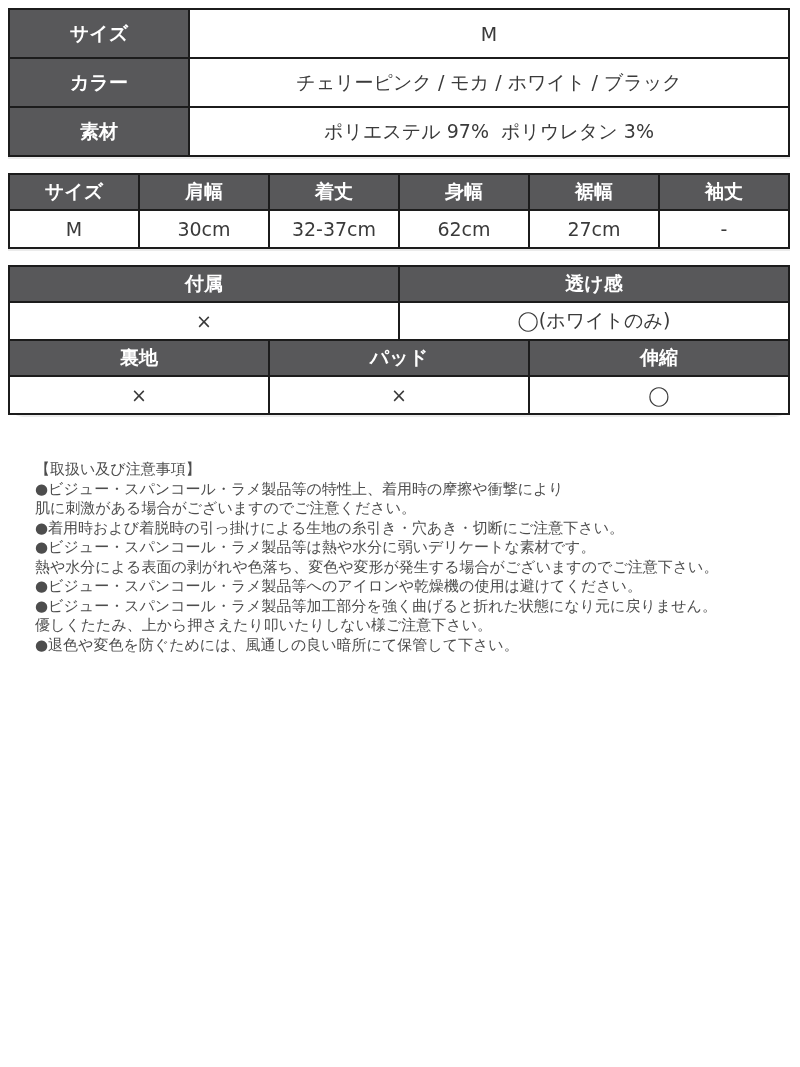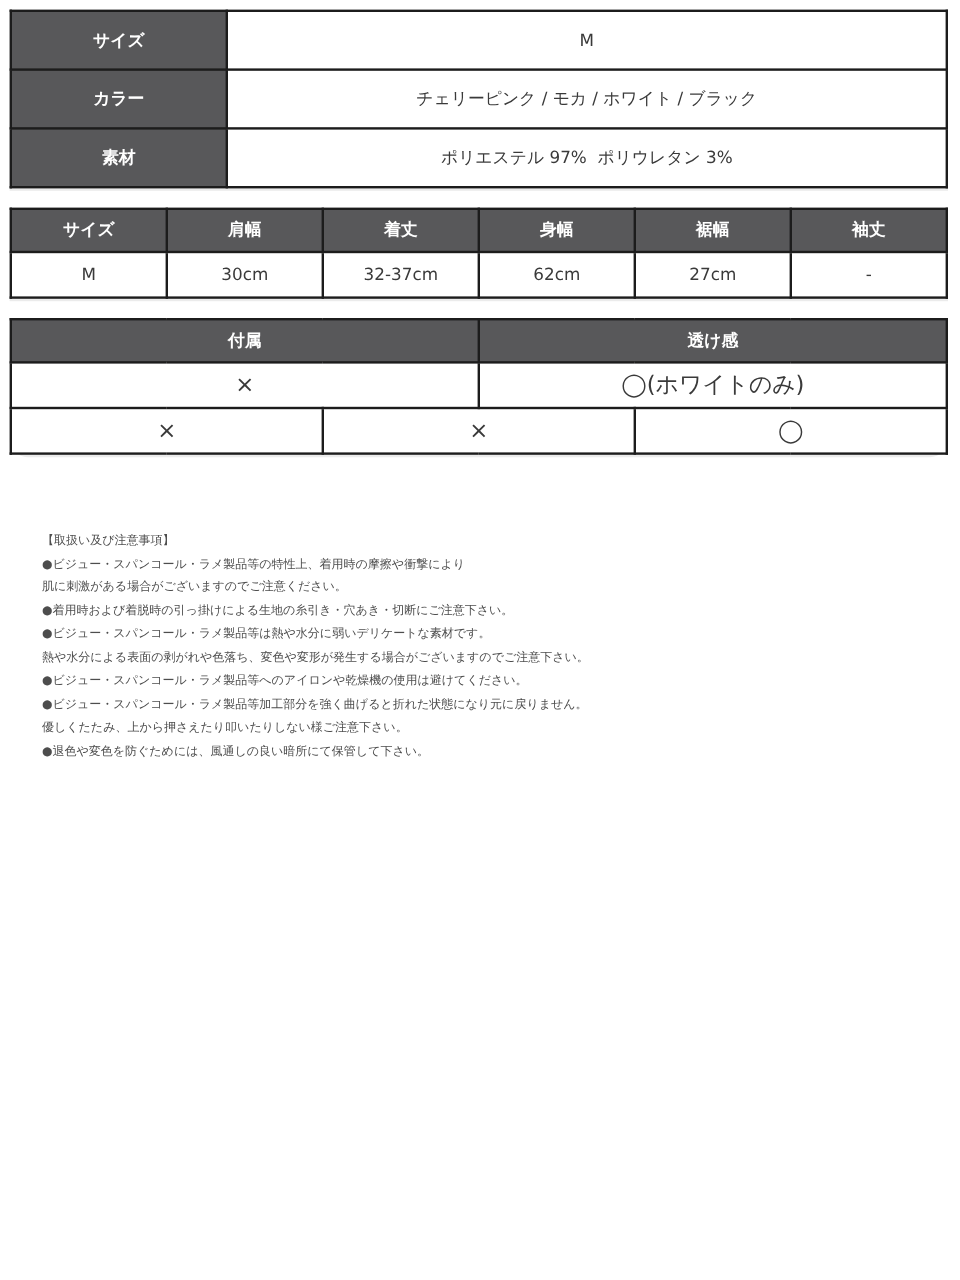--- a/index.html
+++ b/index.html
@@ -14,21 +14,21 @@
 
   table {
     border-collapse: collapse;
     width: 782px;
     table-layout: fixed;
   }
   td, th {
     border: 2px solid #1c1c1c;
     text-align: center;
     vertical-align: middle;
-    font-size: 14px;
+    font-size: 19px;
     white-space: pre-wrap;
   }
   th.hdr {
     background: #58585a;
     color: #ffffff;
     font-weight: bold;
   }
   td.val { color: #3a3a3a; background: #ffffff; }
 
   
@@ -41,25 +41,25 @@
   .size-table th { height: 36px; }
   .size-table td { height: 38px; }
 
   
   .feature-table { box-shadow: 0 2px 0 rgba(0,0,0,0.08); border-radius: 15px; }
   .feature-table th { height: 36px; }
   .feature-table td { height: 38px; font-size: 19px; }
 
   
   .care-notes {
-    margin-top: 62px;
+    margin-top: 45px;
     padding-left: 27px;
     padding-right: 10px;
     color: #4d4d4d;
-    font-size: 10px;
+    font-size: 15px;
     line-height: 19.5px;
   }
   .care-notes .line { white-space: pre-wrap; }
 </style>
 </head>
 <body>
 
 <div class="sheet">
 
   <table class="spec-table">
@@ -104,20 +104,25 @@
     <tbody>
       <tr>
         <th class="hdr" colspan="3">付属</th>
         <th class="hdr" colspan="3">透け感</th>
       </tr>
       <tr>
         <td class="val" colspan="3">×</td>
         <td class="val" colspan="3">◯(ホワイトのみ)</td>
       </tr>
       <tr>
+        <th class="hdr" colspan="2">裏地</th>
+        <th class="hdr" colspan="2">パッド</th>
+        <th class="hdr" colspan="2">伸縮</th>
+      </tr>
+      <tr>
         <td class="val" colspan="2">×</td>
         <td class="val" colspan="2">×</td>
         <td class="val" colspan="2">◯</td>
       </tr>
     </tbody>
   </table>
 
   <div class="care-notes">
     <div class="line">【取扱い及び注意事項】</div>
     <div class="line">●ビジュー・スパンコール・ラメ製品等の特性上、着用時の摩擦や衝撃により</div>

